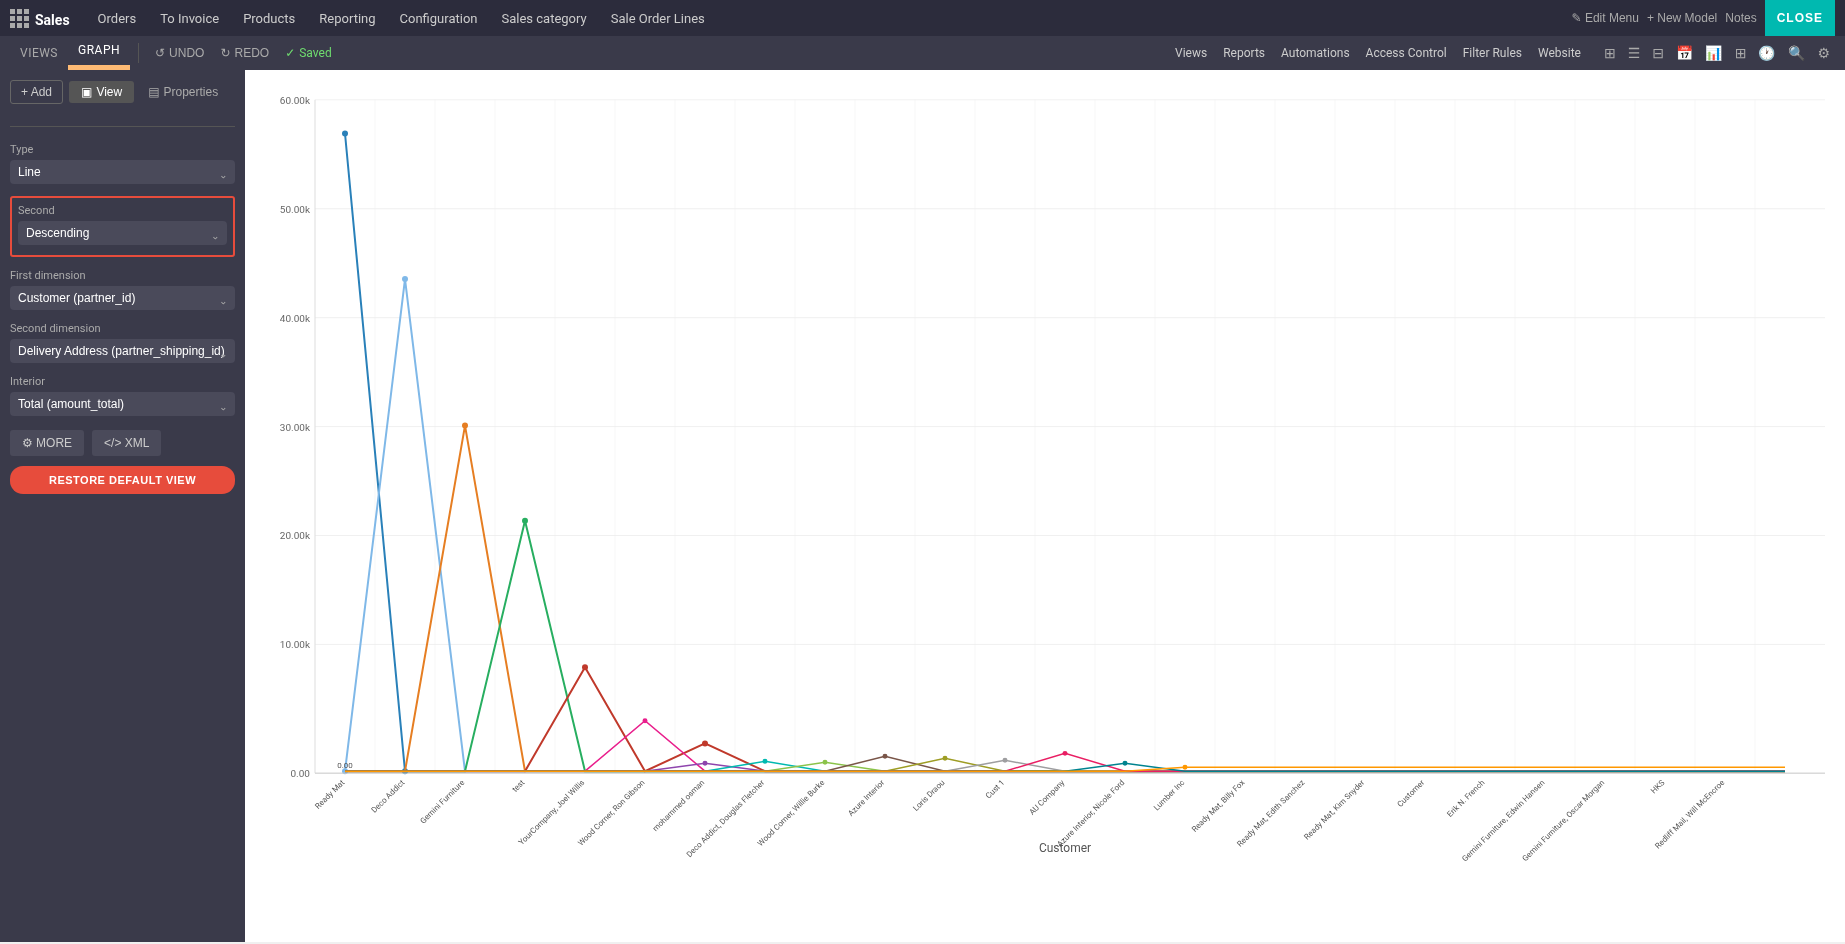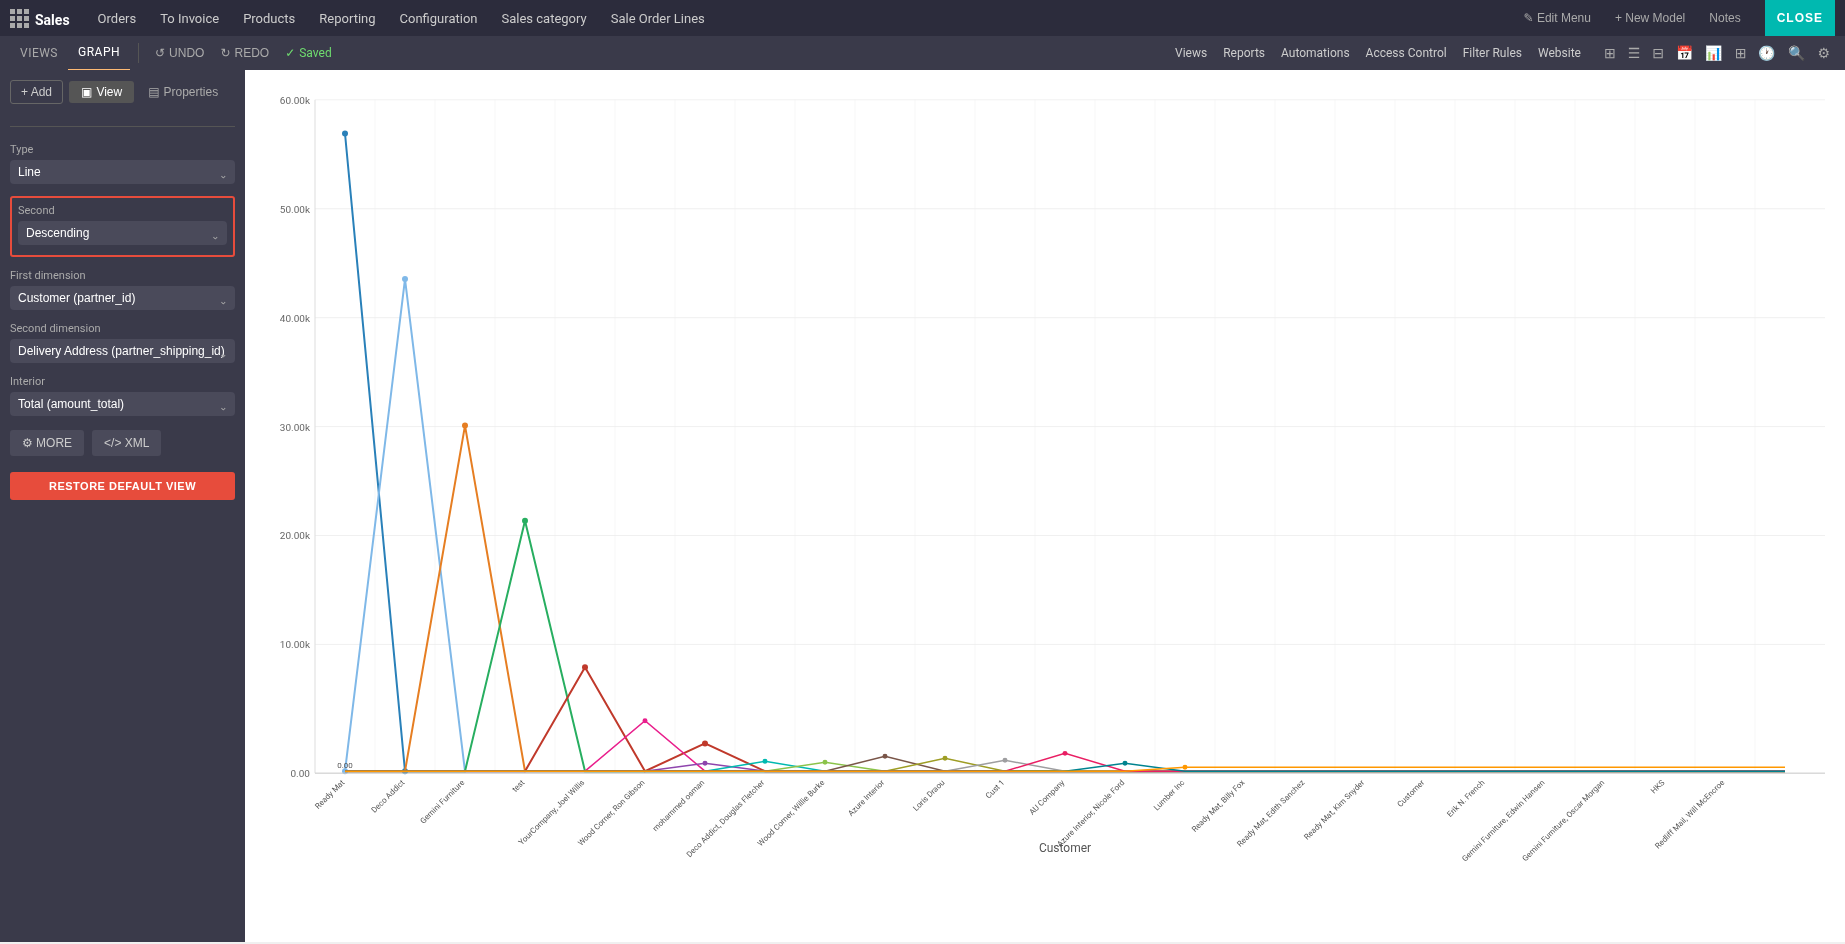--- a/index.html
+++ b/index.html
@@ -45,21 +45,21 @@
       padding: 0 12px;
       height: 36px;
       display: flex;
       align-items: center;
       cursor: pointer;
       white-space: nowrap;
     }
     .nav-right {
       display: flex;
       align-items: center;
-      gap: 24px;
+      gap: 8px;
     }
     .btn-edit-menu {
       color: #aaa;
       font-size: 12px;
       background: none;
       border: none;
       cursor: pointer;
       display: flex;
       align-items: center;
       gap: 4px;
@@ -106,21 +106,21 @@
     .views-tab, .graph-tab {
       color: #aaa;
       font-size: 12px;
       padding: 0 10px;
       height: 36px;
       display: flex;
       align-items: center;
       cursor: pointer;
       letter-spacing: 0.5px;
     }
-    .graph-tab { color: #fff; border-bottom: 2px solid #fdba74; }
+    .graph-tab { color: #fff; border-bottom: 6px solid #fdba74; }
     .btn-undo, .btn-redo {
       color: #aaa;
       font-size: 12px;
       background: none;
       border: none;
       cursor: pointer;
       display: flex;
       align-items: center;
       gap: 4px;
       padding: 0 8px;
@@ -292,23 +292,23 @@
       margin-top: 10px;
     }
     .btn-restore {
       background: #e74c3c;
       border: none;
       color: #fff;
       font-size: 11px;
       font-weight: bold;
       padding: 8px;
       cursor: pointer;
-      border-radius: 3px;
+      border-radius: 13px;
       width: 100%;
-      margin-top: 16px;
+      margin-top: 10px;
       letter-spacing: 0.5px;
     }
 
     
     .chart-area {
       flex: 1;
       background: #fff;
       padding: 10px 10px 50px 10px;
       position: relative;
       overflow: hidden;

